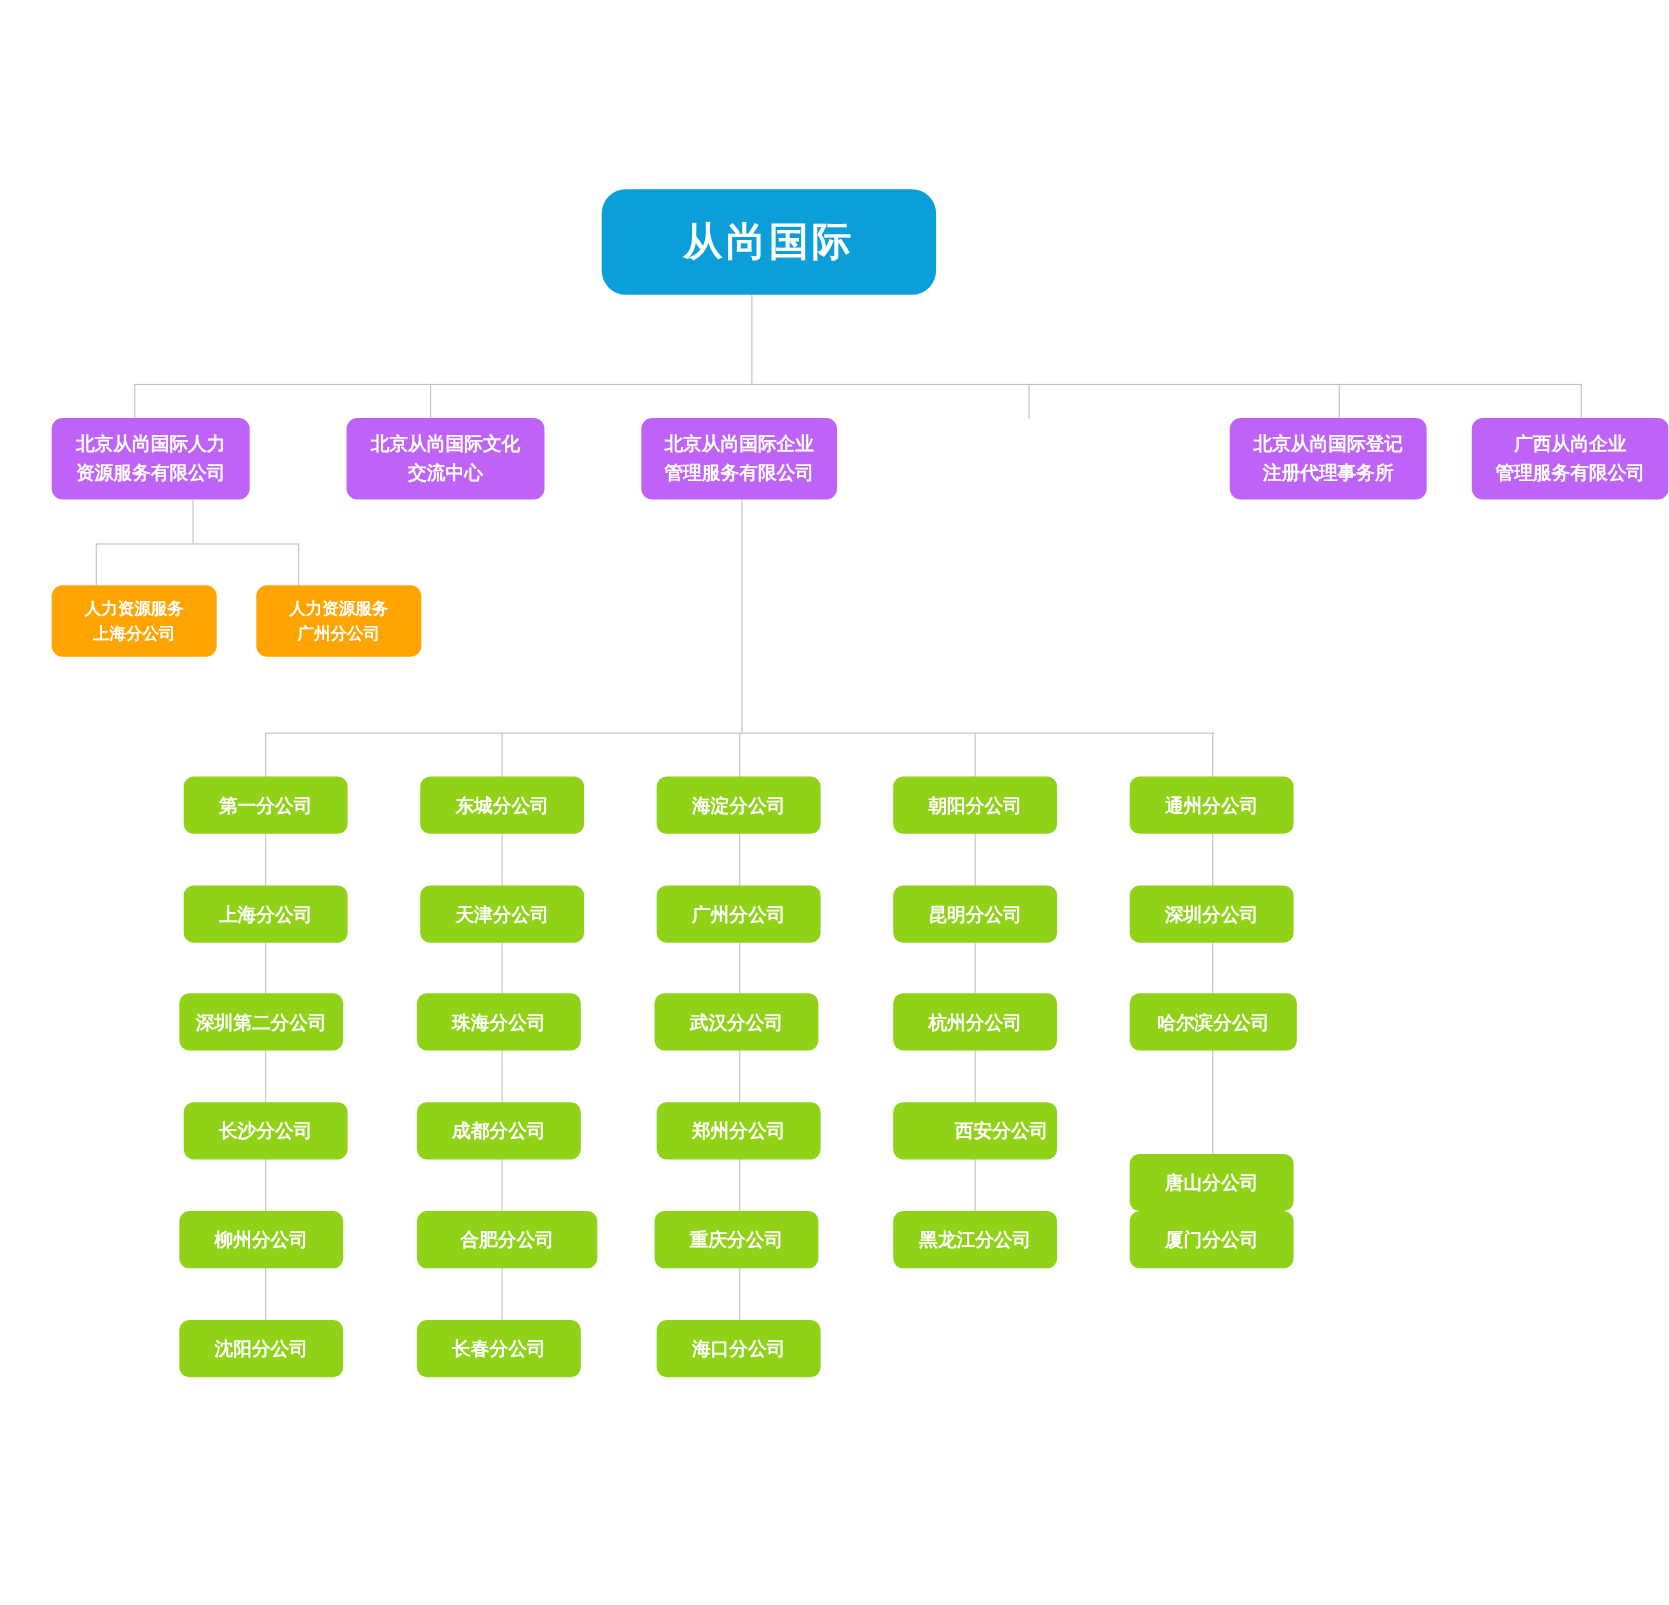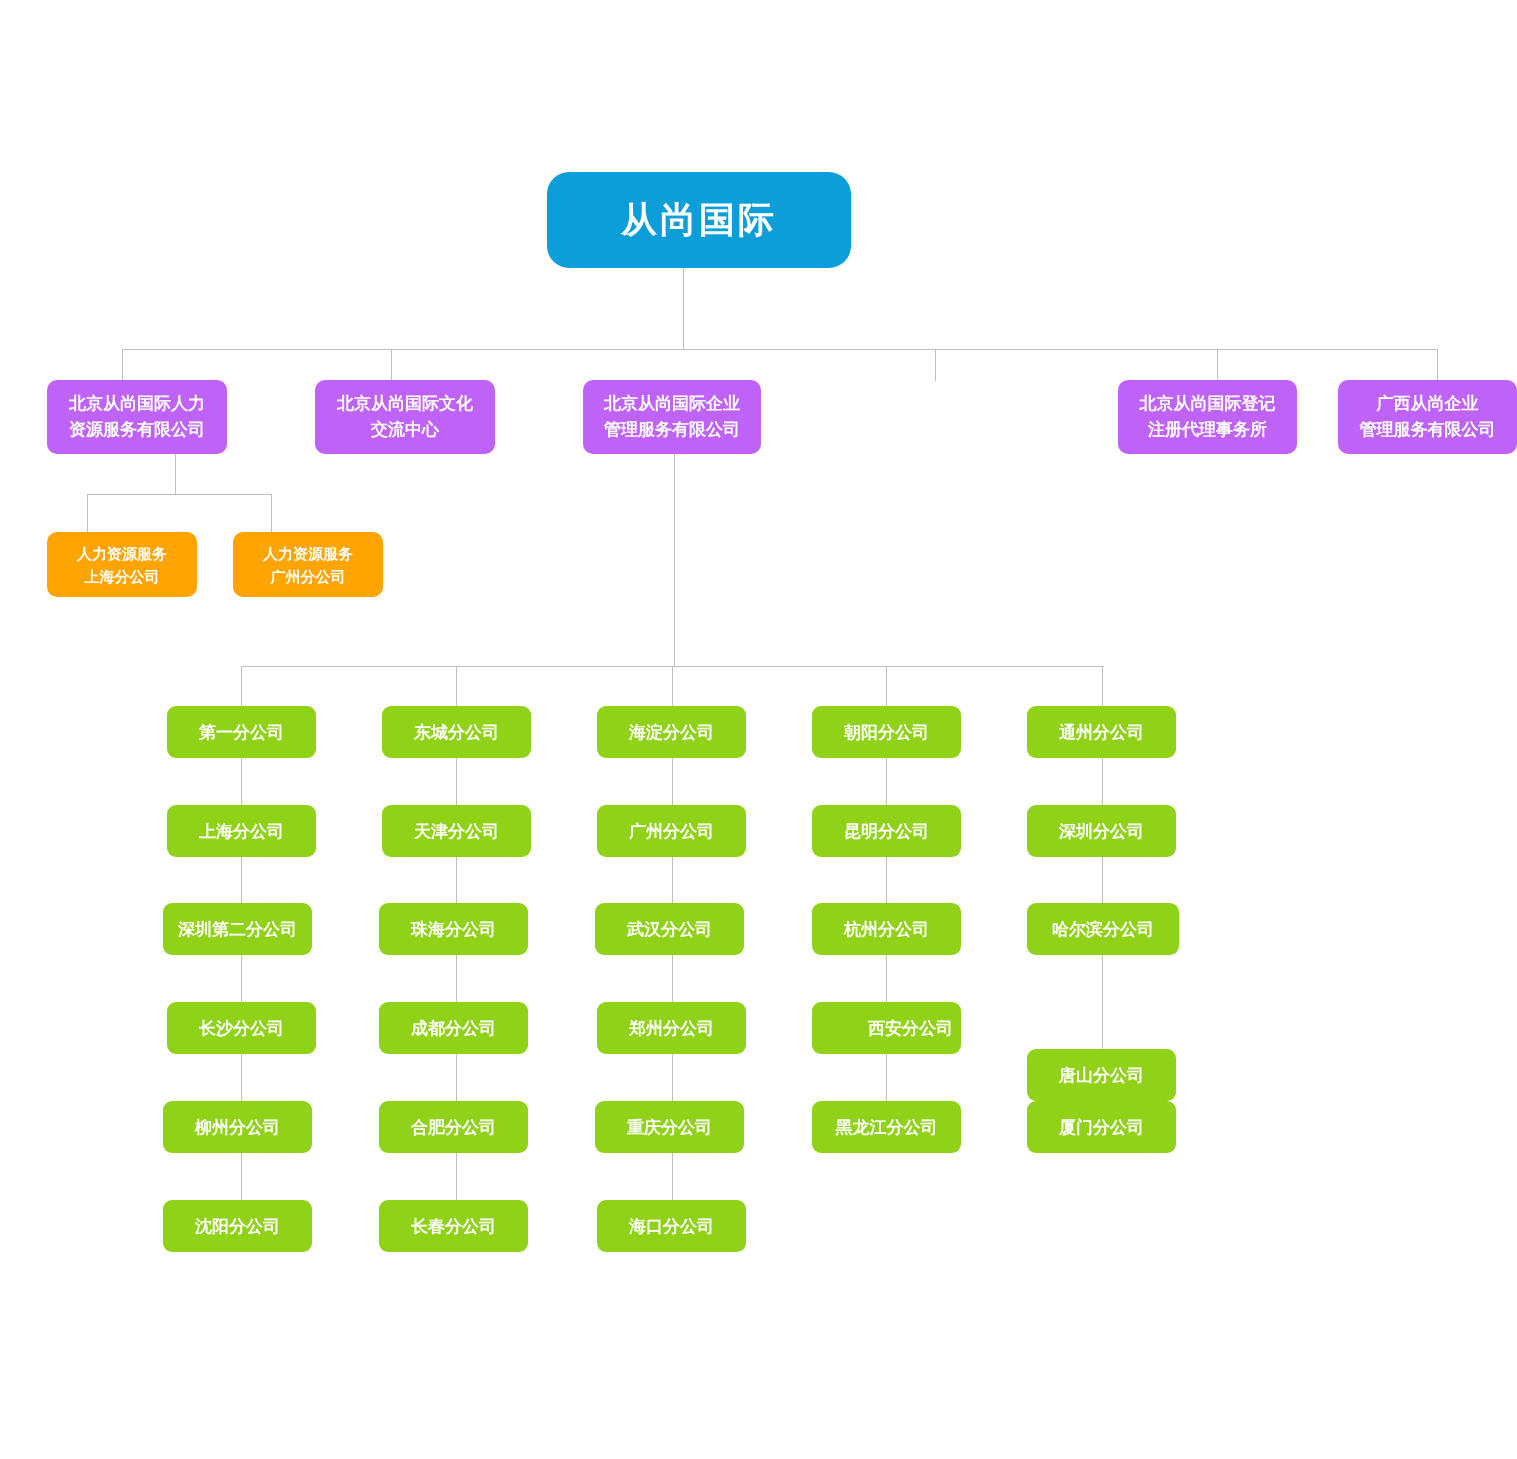--- a/index.html
+++ b/index.html
@@ -96,21 +96,21 @@
   <div class="node green" style="left:167px;top:805px;width:149px;">上海分公司</div>
   <div class="node green" style="left:163px;top:903px;width:149px;">深圳第二分公司</div>
   <div class="node green" style="left:167px;top:1002px;width:149px;">长沙分公司</div>
   <div class="node green" style="left:163px;top:1101px;width:149px;">柳州分公司</div>
   <div class="node green" style="left:163px;top:1200px;width:149px;">沈阳分公司</div>
 
   <div class="node green" style="left:382px;top:706px;width:149px;">东城分公司</div>
   <div class="node green" style="left:382px;top:805px;width:149px;">天津分公司</div>
   <div class="node green" style="left:379px;top:903px;width:149px;">珠海分公司</div>
   <div class="node green" style="left:379px;top:1002px;width:149px;">成都分公司</div>
-  <div class="node green" style="left:379px;top:1101px;width:149px;">合肥分公司</div>
+  <div class="node green" style="left:379px;top:1101px;width:164px;">合肥分公司</div>
   <div class="node green" style="left:379px;top:1200px;width:149px;">长春分公司</div>
 
   <div class="node green" style="left:597px;top:706px;width:149px;">海淀分公司</div>
   <div class="node green" style="left:597px;top:805px;width:149px;">广州分公司</div>
   <div class="node green" style="left:595px;top:903px;width:149px;">武汉分公司</div>
   <div class="node green" style="left:597px;top:1002px;width:149px;">郑州分公司</div>
   <div class="node green" style="left:595px;top:1101px;width:149px;">重庆分公司</div>
   <div class="node green" style="left:597px;top:1200px;width:149px;">海口分公司</div>
 
   <div class="node green" style="left:812px;top:706px;width:149px;">朝阳分公司</div>

